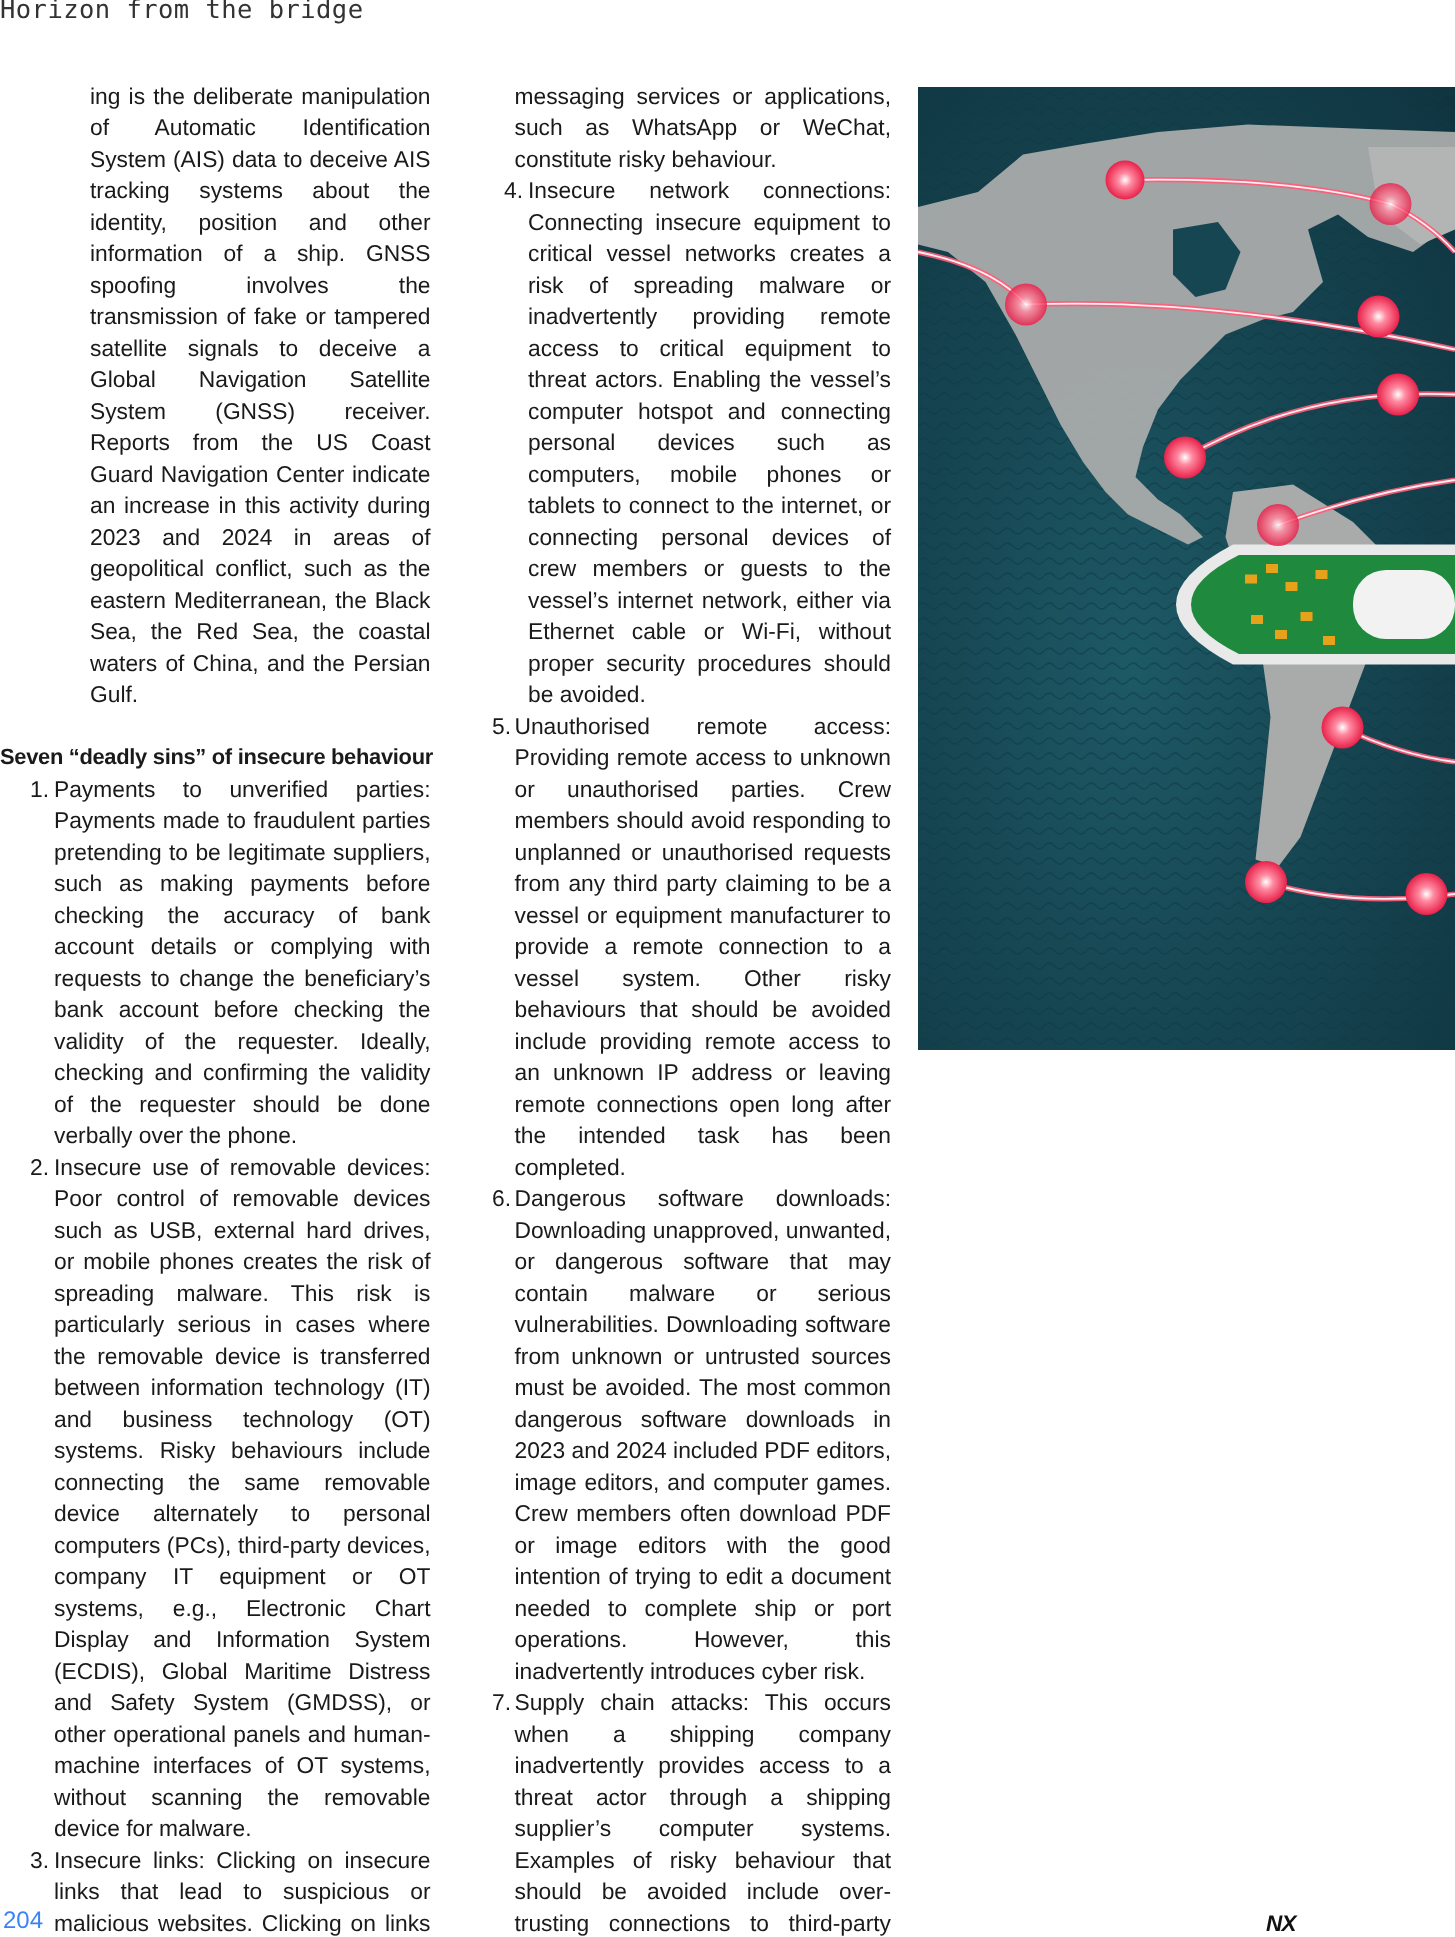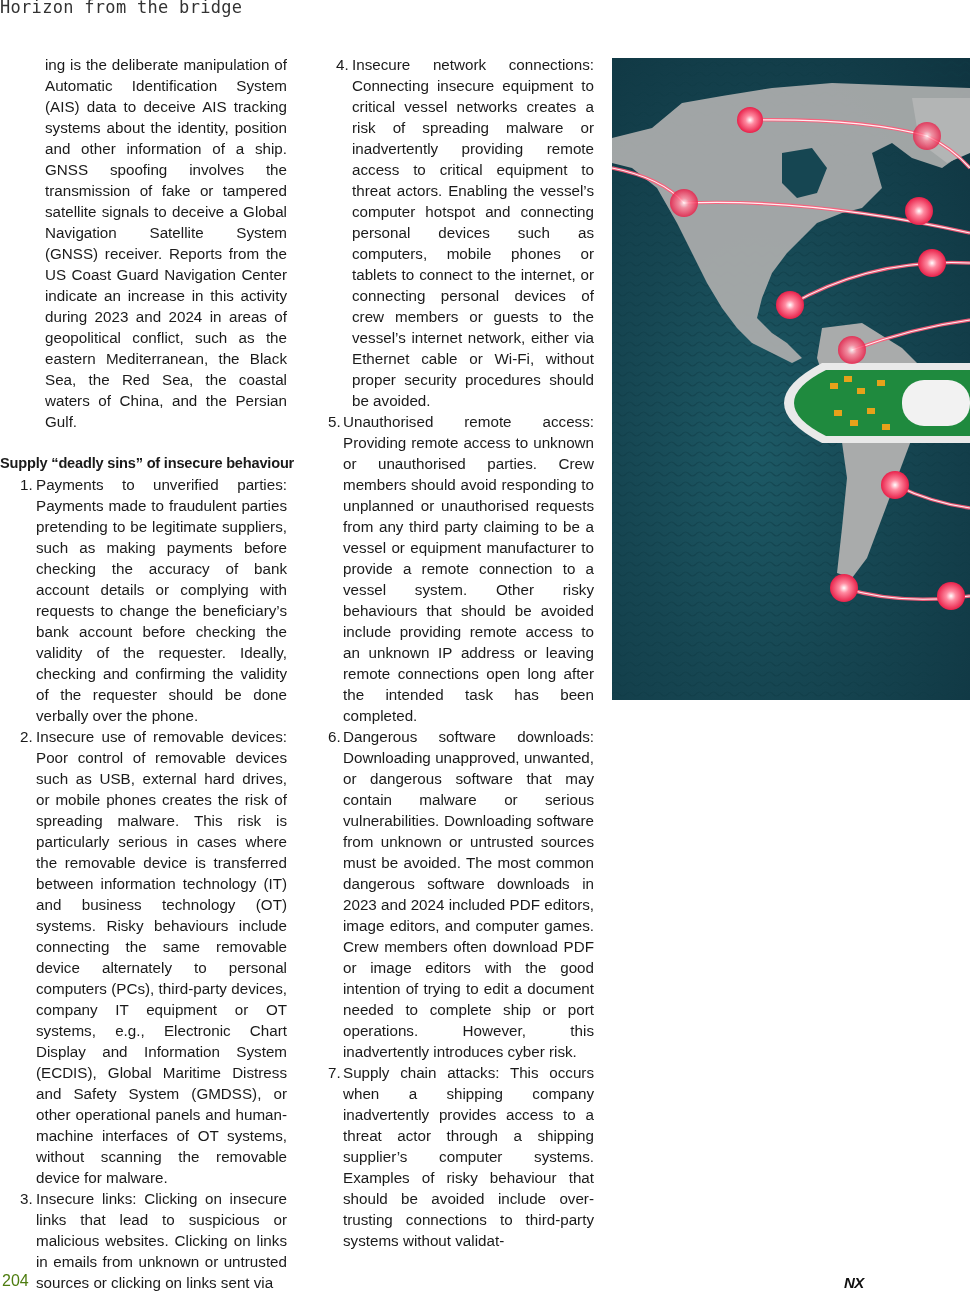--- a/index.html
+++ b/index.html
@@ -9,68 +9,69 @@
       font-family: "DejaVu Sans Mono", monospace; font-size: 17px; color: #333;
       letter-spacing: 0.3px; white-space: nowrap;
     }
     .col {
       position: absolute; font-family: "Liberation Sans", sans-serif;
       font-size: 15.2px; line-height: 21px; text-align: justify; hyphens: manual;
     }
     .col-left { left: 0; top: 54px; width: 287px; }
     .col-right { left: 324px; top: 54px; width: 270px; }
     .col p { margin: 0; }
-    .indent-para { padding-left: 45px; }
+    .indent-para { padding-left: 60px; }
     .heading {
       font-weight: bold; margin-top: 21px !important; white-space: nowrap;
       text-align: left; font-size: 14.6px; letter-spacing: -0.2px;
     }
     .item { position: relative; padding-left: 36px; }
     .item .num { position: absolute; left: 20px; top: 0; text-align: left; }
     .col-right .item { padding-left: 19px; }
     .col-right .item .num { left: 4px; }
     .col-right .item.n4 { padding-left: 28px; }
     .col-right .item.n4 .num { left: 12px; }
     .col-right .cont { padding-left: 19px; }
     .photo {
       position: absolute; left: 612px; top: 58px; width: 358px; height: 642px; overflow: hidden;
       background: radial-gradient(ellipse at 40% 60%, #1d5a66 0%, #164652 45%, #0f3440 100%);
     }
     .footer-page {
       position: absolute; left: 2px; top: 1272px; font-family: "Liberation Sans", sans-serif;
-      font-size: 16px; color: #4d7c0f;
+      font-size: 16px; color: #3b82f6;
     }
     .footer-logo {
       position: absolute; left: 844px; top: 1274px; font-family: "Liberation Sans", sans-serif;
       font-size: 15px; font-weight: 900; letter-spacing: -0.5px; color: #111; font-style: italic;
     }
   </style>
 </head>
 <body>
 
 <div class="running-header">Horizon from the bridge</div>
 
 <div class="col col-left">
   <p class="indent-para">ing is the deliberate manipulation of Automatic Identification System (AIS) data to deceive AIS tracking systems about the identity, position and other information of a ship. GNSS spoofing involves the transmission of fake or tampered satellite signals to deceive a Global Navigation Satellite System (GNSS) receiver. Reports from the US Coast Guard Navigation Center indicate an increase in this activity during 2023 and 2024 in areas of geopolitical conflict, such as the eastern Mediterranean, the Black Sea, the Red Sea, the coastal waters of China, and the Persian Gulf.</p>
-  <p class="heading">Supply “deadly sins” of insecure behaviour</p>
+  <p class="heading">Seven “deadly sins” of insecure behaviour</p>
   <div class="item">
     <span class="num">1.</span>
     <p>Payments to unverified parties: Payments made to fraudulent parties pretending to be legitimate suppliers, such as making payments before checking the accuracy of bank account details or complying with requests to change the beneficiary’s bank account before checking the validity of the requester. Ideally, checking and confirming the validity of the requester should be done verbally over the phone.</p>
   </div>
   <div class="item">
     <span class="num">2.</span>
     <p>Insecure use of removable devices: Poor control of removable devices such as USB, external hard drives, or mobile phones creates the risk of spreading malware. This risk is particularly serious in cases where the removable device is transferred between information technology (IT) and business technology (OT) systems. Risky behaviours include connecting the same removable device alternately to personal computers (PCs), third-party devices, company IT equipment or OT systems, e.g., Electronic Chart Display and Information System (ECDIS), Global Maritime Distress and Safety System (GMDSS), or other operational panels and human-machine interfaces of OT systems, without scanning the removable device for malware.</p>
   </div>
   <div class="item">
     <span class="num">3.</span>
     <p>Insecure links: Clicking on insecure links that lead to suspicious or malicious websites. Clicking on links in emails from unknown or untrusted sources or clicking on links sent via</p>
   </div>
 </div>
 
 <div class="col col-right">
+  <p class="cont">messaging services or applications, such as WhatsApp or WeChat, constitute risky behaviour.</p>
   <div class="item n4">
     <span class="num">4.</span>
     <p>Insecure network connections: Connecting insecure equipment to critical vessel networks creates a risk of spreading malware or inadvertently providing remote access to critical equipment to threat actors. Enabling the vessel’s computer hotspot and connecting personal devices such as computers, mobile phones or tablets to connect to the internet, or connecting personal devices of crew members or guests to the vessel’s internet network, either via Ethernet cable or Wi-Fi, without proper security procedures should be avoided.</p>
   </div>
   <div class="item">
     <span class="num">5.</span>
     <p>Unauthorised remote access: Providing remote access to unknown or unauthorised parties. Crew members should avoid responding to unplanned or unauthorised requests from any third party claiming to be a vessel or equipment manufacturer to provide a remote connection to a vessel system. Other risky behaviours that should be avoided include providing remote access to an unknown IP address or leaving remote connections open long after the intended task has been completed.</p>
   </div>
   <div class="item">
     <span class="num">6.</span>

